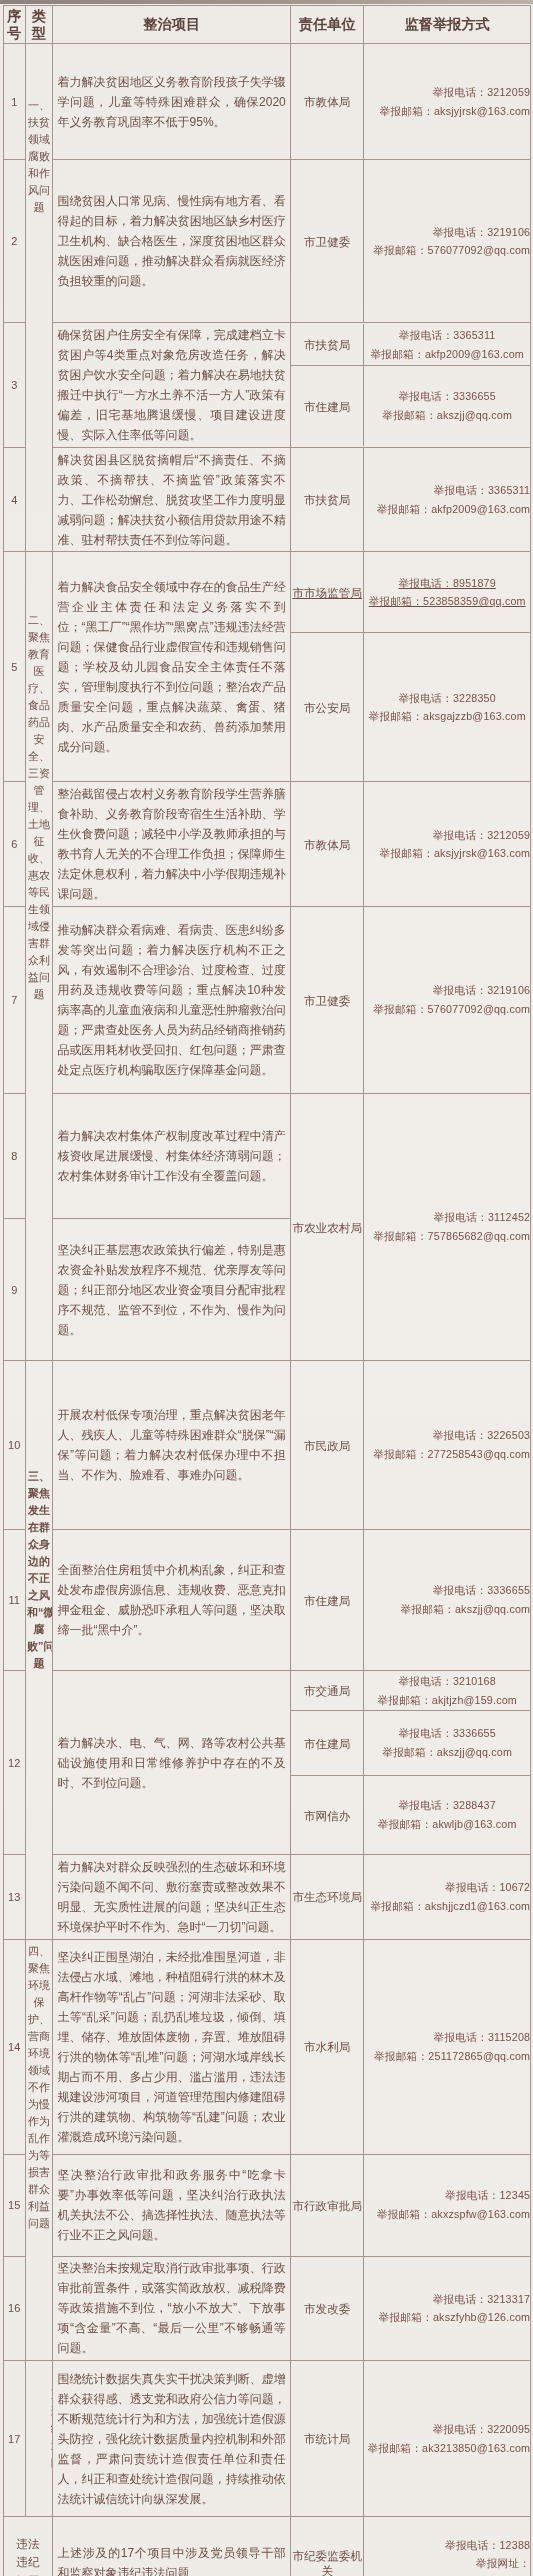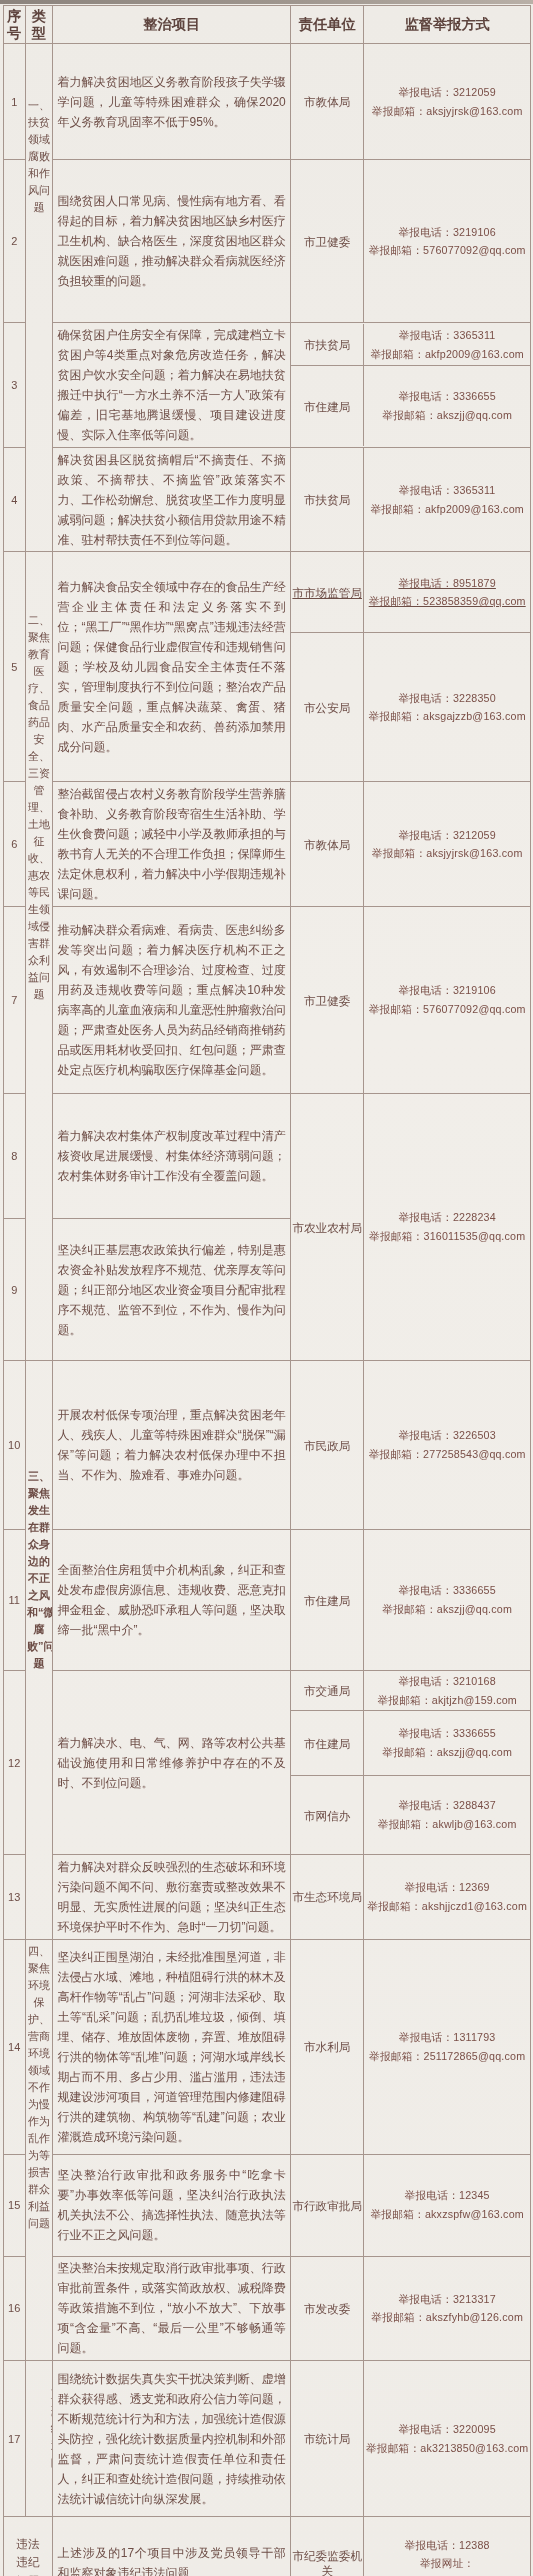--- a/index.html
+++ b/index.html
@@ -35,21 +35,21 @@
   td.type{ vertical-align:top; }
   .vtext{
     width:24px;margin:0 auto;font-size:11px;line-height:17px;
     word-break:break-all;text-align:center;color:#6d4d46;
   }
   td.project{
     padding:1.8px 4.4px;font-size:12px;line-height:20px;
     text-align:justify;color:#6d4d46;
   }
   td.unit{ text-align:center;font-size:11.6px;line-height:15px;padding:0 0.9px; }
-  td.contact{ text-align:center; }
+  td.contact{ text-align:right; }
   .contact-line{ font-size:10.7px;line-height:18.7px;letter-spacing:0.2px;color:#7a4f47; }
   .contact-line.small{ font-size:9.8px;line-height:17px; }
   td.subwrap{ padding:0; }
   .subrow{ display:grid;grid-template-columns:73px 1fr; }
   .subrow + .subrow{ border-top:0.9px solid #a6958d; }
   .sub-unit{
     border-right:0.9px solid #a6958d;
     display:flex;align-items:center;justify-content:center;
     font-size:11.6px;line-height:15px;text-align:center;padding:0 0.9px;
   }
@@ -170,22 +170,22 @@
           <td class="contact">
             <div class="contact-line">举报电话：3219106</div>
             <div class="contact-line">举报邮箱：576077092@qq.com</div>
           </td>
         </tr>
         <tr class="body-row" style="height: 125px;">
           <td class="seq">8</td>
           <td class="project">着力解决农村集体产权制度改革过程中清产核资收尾进展缓慢、村集体经济薄弱问题；农村集体财务审计工作没有全覆盖问题。</td>
           <td class="unit" rowspan="2">市农业农村局</td>
           <td class="contact" rowspan="2">
-            <div class="contact-line">举报电话：2228234</div>
-            <div class="contact-line">举报邮箱：316011535@qq.com</div>
+            <div class="contact-line">举报电话：3112452</div>
+            <div class="contact-line">举报邮箱：757865682@qq.com</div>
           </td>
         </tr>
         <tr class="body-row" style="height: 142px;">
           <td class="seq">9</td>
           <td class="project">坚决纠正基层惠农政策执行偏差，特别是惠农资金补贴发放程序不规范、优亲厚友等问题；纠正部分地区农业资金项目分配审批程序不规范、监管不到位，不作为、慢作为问题。</td>
         </tr>
         <tr class="body-row" style="height: 169px;">
           <td class="seq">10</td>
           <td class="type" rowspan="4">
             <div class="vtext" style="padding-top: 107px; font-weight: bold;">三、聚焦发生在群众身边的不正之风和“微腐败”问题</div>
@@ -231,33 +231,33 @@
                 <div class="contact-line">举报邮箱：akwljb@163.com</div>
               </div>
             </div>
           </td>
         </tr>
         <tr class="body-row" style="height: 79px;">
           <td class="seq">13</td>
           <td class="project">着力解决对群众反映强烈的生态破坏和环境污染问题不闻不问、敷衍塞责或整改效果不明显、无实质性进展的问题；坚决纠正生态环境保护平时不作为、急时“一刀切”问题。</td>
           <td class="unit">市生态环境局</td>
           <td class="contact">
-            <div class="contact-line">举报电话：12369</div>
+            <div class="contact-line">举报电话：10672</div>
             <div class="contact-line">举报邮箱：akshjjczd1@163.com</div>
           </td>
         </tr>
         <tr class="body-row" style="height: 215px;">
           <td class="seq">14</td>
           <td class="type" rowspan="3">
             <div class="vtext" style="padding-top: 3.6px;">四、聚焦环境保护、营商环境领域不作为慢作为乱作为等损害群众利益问题</div>
           </td>
           <td class="project">坚决纠正围垦湖泊，未经批准围垦河道，非法侵占水域、滩地，种植阻碍行洪的林木及高杆作物等“乱占”问题；河湖非法采砂、取土等“乱采”问题；乱扔乱堆垃圾，倾倒、填埋、储存、堆放固体废物，弃置、堆放阻碍行洪的物体等“乱堆”问题；河湖水域岸线长期占而不用、多占少用、滥占滥用，违法违规建设涉河项目，河道管理范围内修建阻碍行洪的建筑物、构筑物等“乱建”问题；农业灌溉造成环境污染问题。</td>
           <td class="unit">市水利局</td>
           <td class="contact">
-            <div class="contact-line">举报电话：1311793</div>
+            <div class="contact-line">举报电话：3115208</div>
             <div class="contact-line">举报邮箱：251172865@qq.com</div>
           </td>
         </tr>
         <tr class="body-row" style="height: 102px;">
           <td class="seq">15</td>
           <td class="project">坚决整治行政审批和政务服务中“吃拿卡要”办事效率低等问题，坚决纠治行政执法机关执法不公、搞选择性执法、随意执法等行业不正之风问题。</td>
           <td class="unit">市行政审批局</td>
           <td class="contact">
             <div class="contact-line">举报电话：12345</div>
             <div class="contact-line">举报邮箱：akxzspfw@163.com</div>

